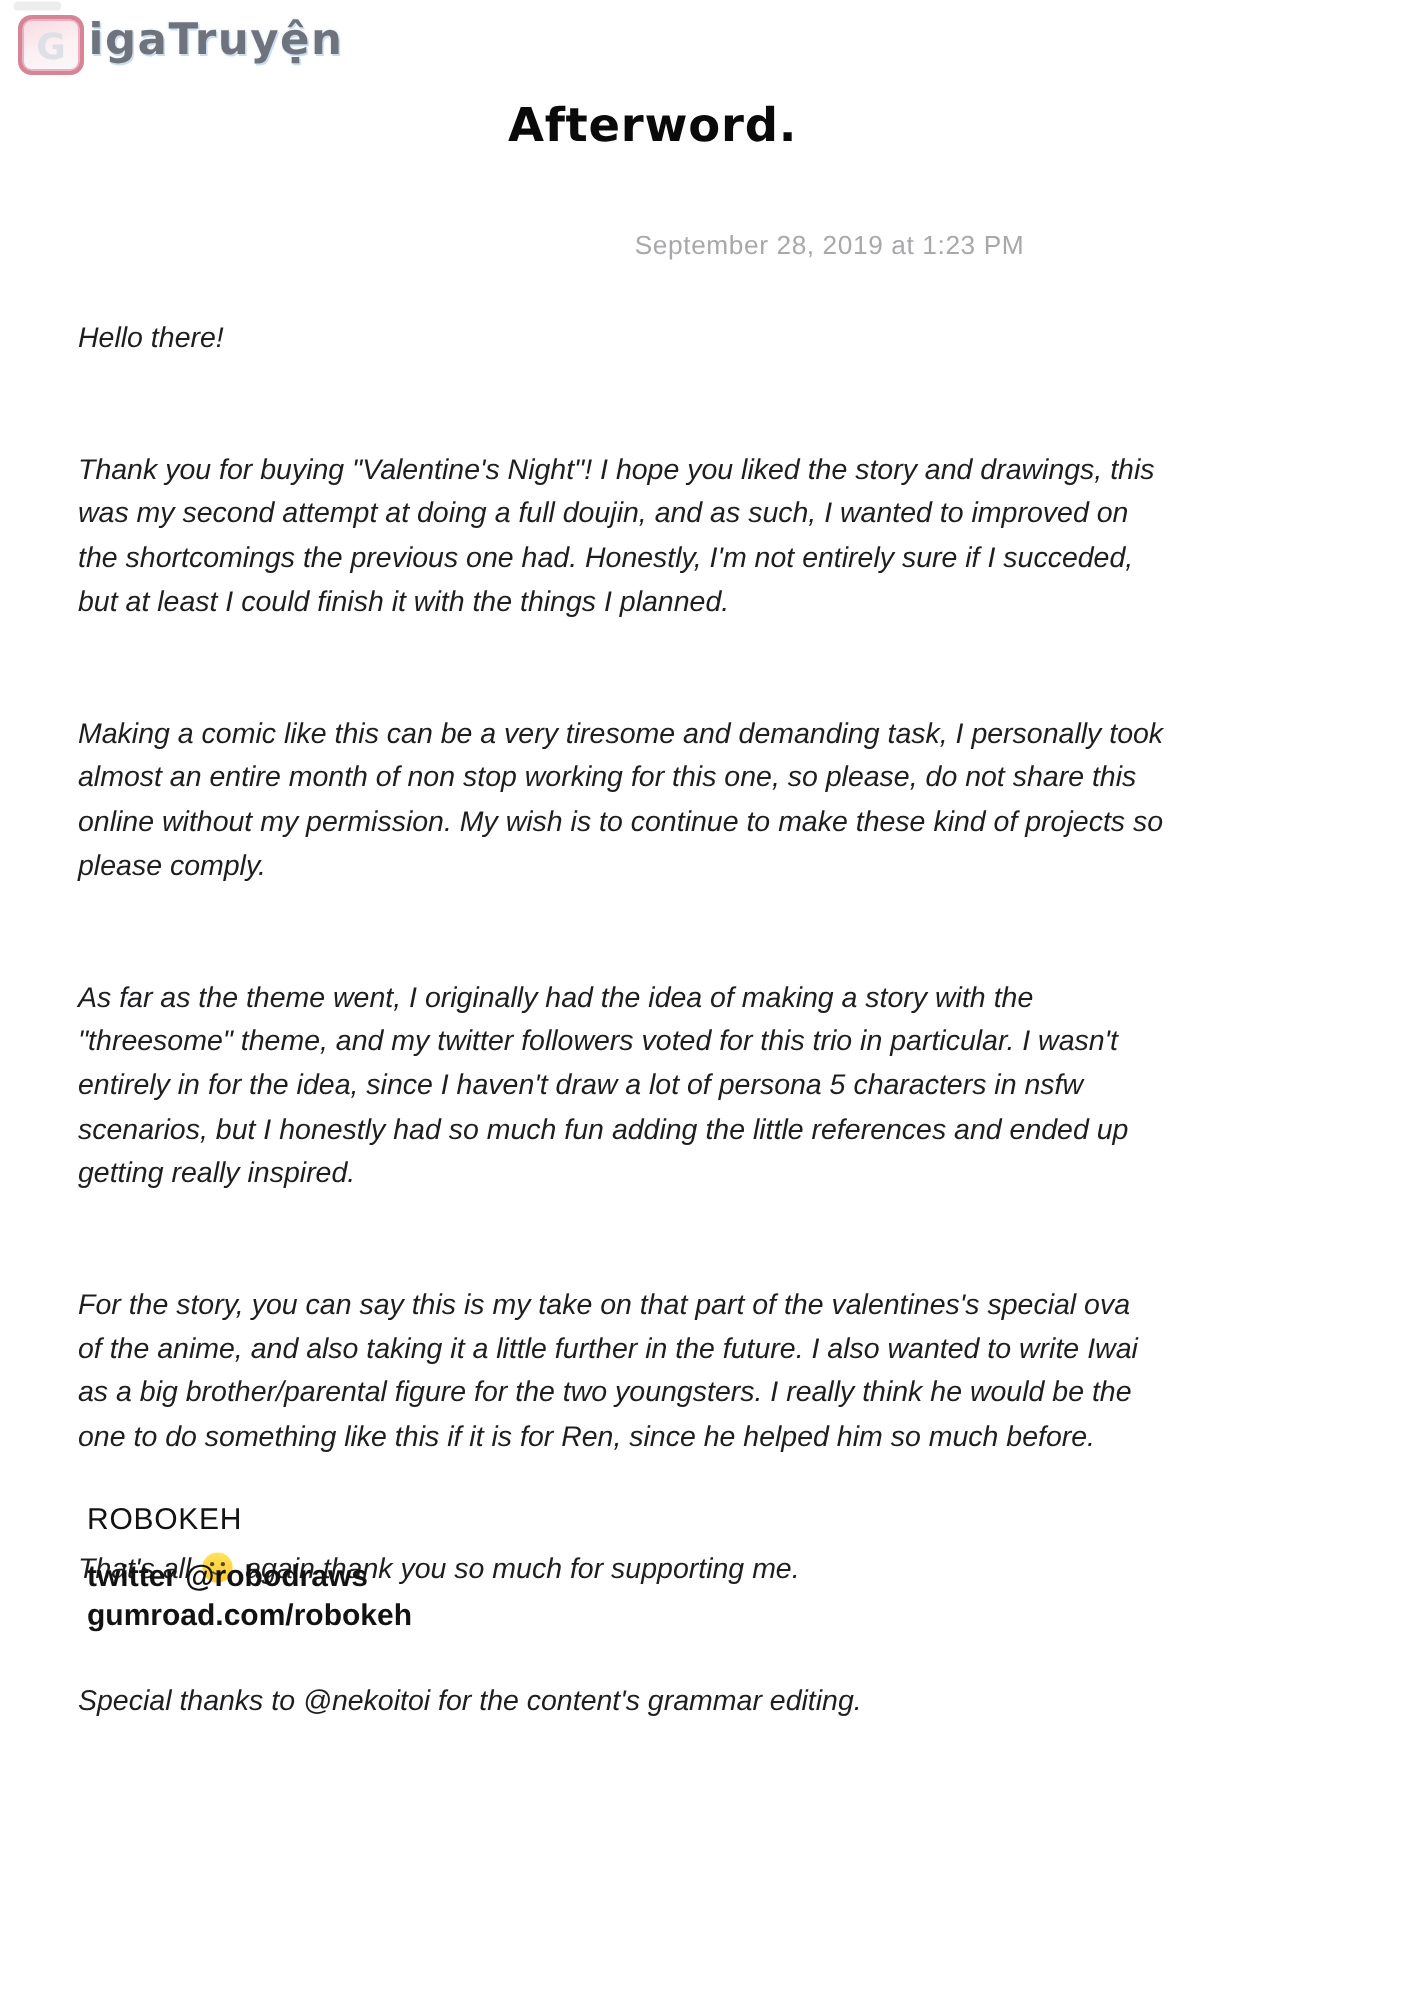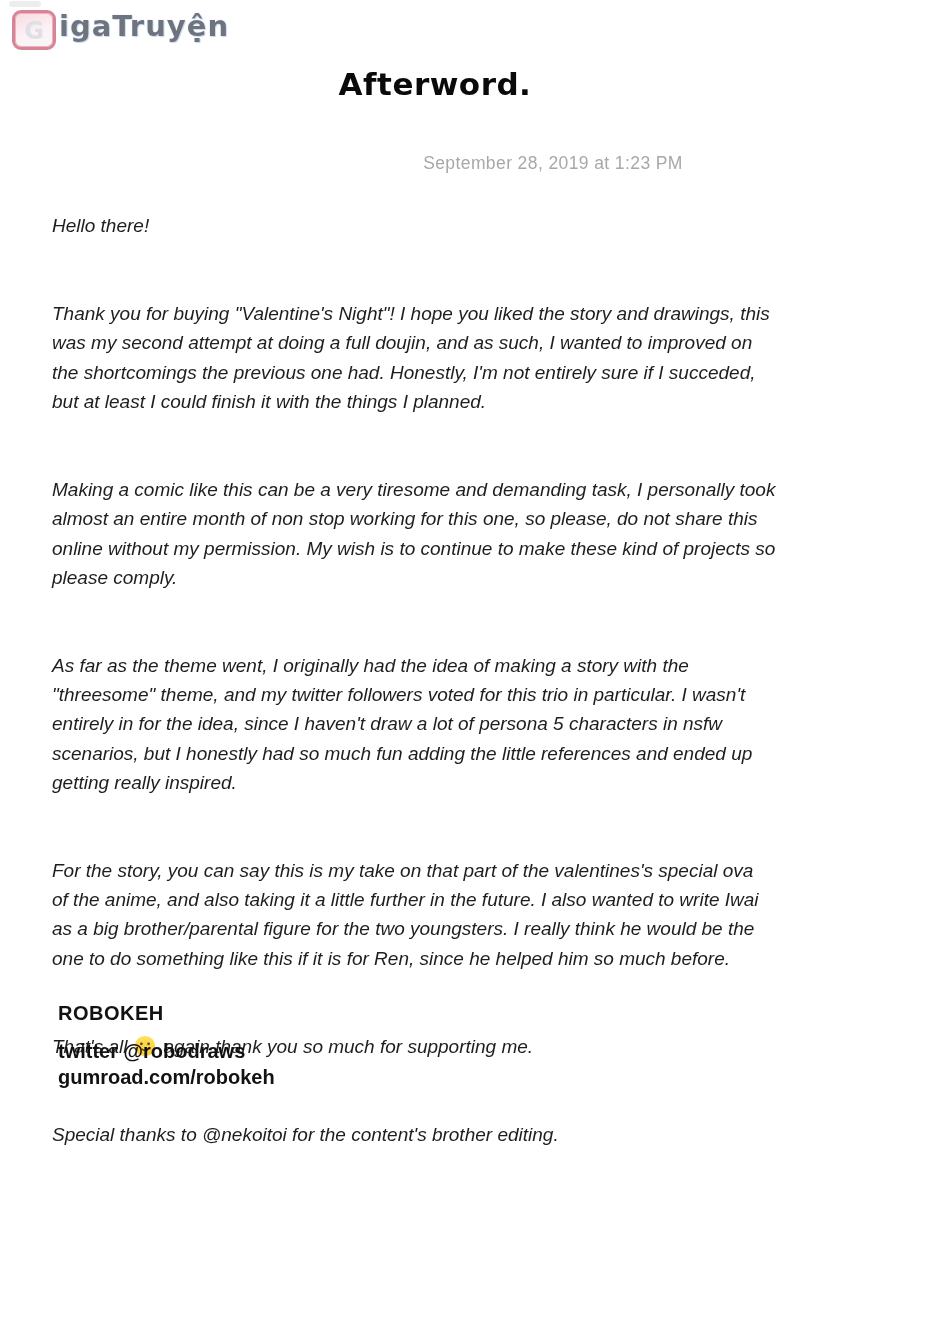--- a/index.html
+++ b/index.html
@@ -48,21 +48,21 @@
     font-size:19px;line-height:29.3px;color:#1e1e20;
     white-space:pre-line;
     font-style:italic;
   }
   .body-text p{margin:0 0 29.3px 0;}
   .emoji{display:inline-block;width:22px;height:22px;margin:0 7px;vertical-align:-4px;}
   .emoji svg{display:block;width:22px;height:22px;}
 
   
   .signature{position:absolute;top:1002px;left:58px;color:#121212;}
-  .sig-name{font-weight:bold;font-size:20px;letter-spacing:.5px;}
+  .sig-name{font-weight:normal;font-size:20px;letter-spacing:.5px;}
   .sig-links{margin-top:13px;font-weight:bold;font-size:20px;line-height:26px;}
 </style>
 </head>
 <body>
 
 <div class="page">
 
   <div class="watermark">
     <div class="wm-smudge"></div>
     <div class="wm-badge">
@@ -99,21 +99,21 @@
               <linearGradient id="emg" x1="0" y1="0" x2="0" y2="1">
                 <stop offset="0" stop-color="#ffe25c"></stop>
                 <stop offset="1" stop-color="#ffcb2e"></stop>
               </linearGradient>
             </defs>
             <circle cx="12" cy="12" r="11" fill="url(#emg)"></circle>
             <circle cx="8.1" cy="9.6" r="1.55" fill="#5a4628"></circle>
             <circle cx="15.9" cy="9.6" r="1.55" fill="#5a4628"></circle>
             <path d="M8.6 15.4 q3.4 2.5 6.8 0" stroke="#5a4628" stroke-width="1.4" fill="none" stroke-linecap="round"></path>
           </svg></span><span>again thank you so much for supporting me.</span></p>
-    <p>Special thanks to @nekoitoi for the content's brother editing.</p>
+    <p>Special thanks to @nekoitoi for the content's grammar editing.</p>
   </div>
 
   <div class="signature">
     <div class="sig-name">ROBOKEH</div>
     <div class="sig-links">
       <div>twitter @robodraws</div>
       <div>gumroad.com/robokeh</div>
     </div>
   </div>
 

